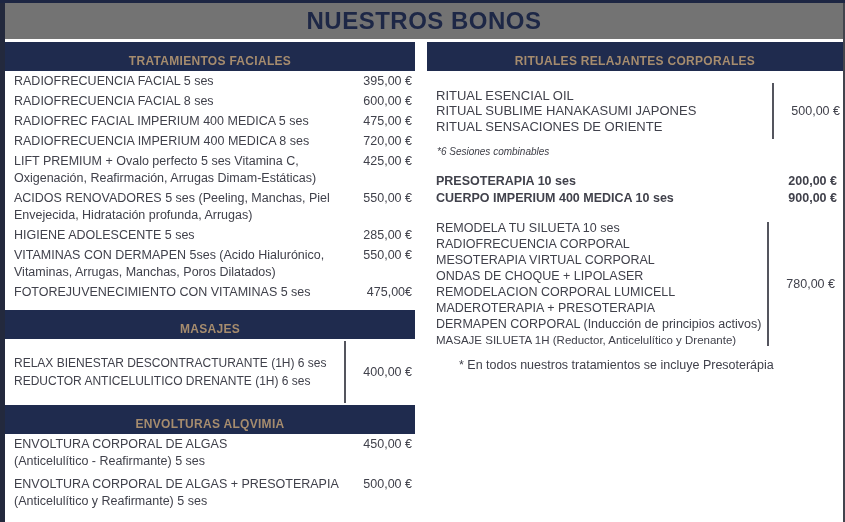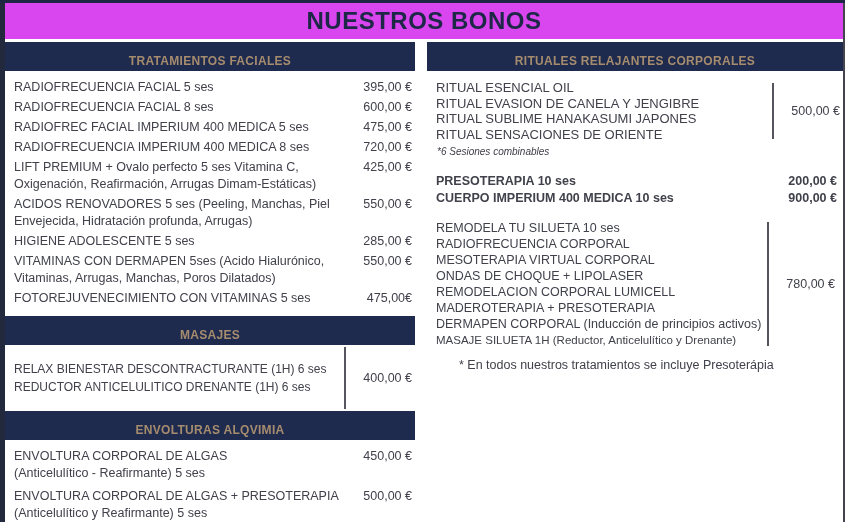--- a/index.html
+++ b/index.html
@@ -5,32 +5,32 @@
   * { margin:0; padding:0; box-sizing:border-box; }
   html,body { background:#e8e8e8; }
   body { font-family:"Liberation Sans","DejaVu Sans",sans-serif; }
   .page{
     position:relative; width:845px; height:522px; background:#ffffff;
     overflow:hidden; border-top:3px solid #1d2643;
   }
   .rail-left{ position:absolute; left:0; top:0; width:5px; height:522px; background:#23293d; }
   .rail-right{ position:absolute; right:0; top:0; width:2px; height:522px; background:#43444d; }
   .banner{
-    margin-left:5px; margin-right:2px; height:36px; background:#d946ef;
+    margin-left:5px; margin-right:2px; height:36px; background:#737373;
     display:flex; align-items:center; justify-content:center;
   }
   .banner-text{ color:#1d2746; font-size:24px; font-weight:bold; letter-spacing:.5px; }
   .columns{ display:flex; margin-left:5px; margin-right:2px; margin-top:3px; gap:12px; }
   .col-left{ width:410px; flex:none; }
   .col-right{ flex:1; }
   .sec-header{
     background:#1f2b4e; color:#a68c6e; font-size:12px; font-weight:bold;
     text-align:center; letter-spacing:.3px; padding:12px 0 3px 0;
   }
-  .list{ padding-top:8px; }
+  .list{ padding-top:2px; }
   .row{ display:flex; align-items:flex-start; padding:0 3px 0 9px; margin-bottom:3px; }
   .row .name{ flex:1; font-size:12.5px; line-height:17px; color:#40414b; }
   .row .name .l2{ display:block; }
   .row .price{ width:66px; text-align:right; font-size:12.5px; line-height:17px; color:#40414b; white-space:nowrap; }
   .group{ display:flex; align-items:center; padding:0 3px 0 9px; }
   .group-lines{ flex:1; font-size:12.5px; line-height:17px; color:#40414b; }
   .vline{ width:2px; align-self:stretch; background:#54555e; margin:2px 0; }
   .group-price{ width:66px; text-align:right; font-size:12.5px; color:#40414b; white-space:nowrap; padding-left:4px; }
   
   .masajes-block{ height:66px; margin-top:0; }
@@ -132,21 +132,20 @@
         </div>
       </div>
     </div>
 
     <div class="col-right">
       <div class="sec-header">RITUALES RELAJANTES CORPORALES</div>
 
       <div class="group rituales-block">
         <div class="group-lines">
           <div class="gline">RITUAL ESENCIAL OIL</div>
-          <div class="gline">RITUAL EVASION DE CANELA Y JENGIBRE</div>
           <div class="gline">RITUAL SUBLIME HANAKASUMI JAPONES</div>
           <div class="gline">RITUAL SENSACIONES DE ORIENTE</div>
         </div>
         <div class="vline"></div>
         <div class="group-price">500,00 €</div>
       </div>
       <div class="footnote-sm">*6 Sesiones combinables</div>
 
 
       <div class="list silueta-list">

